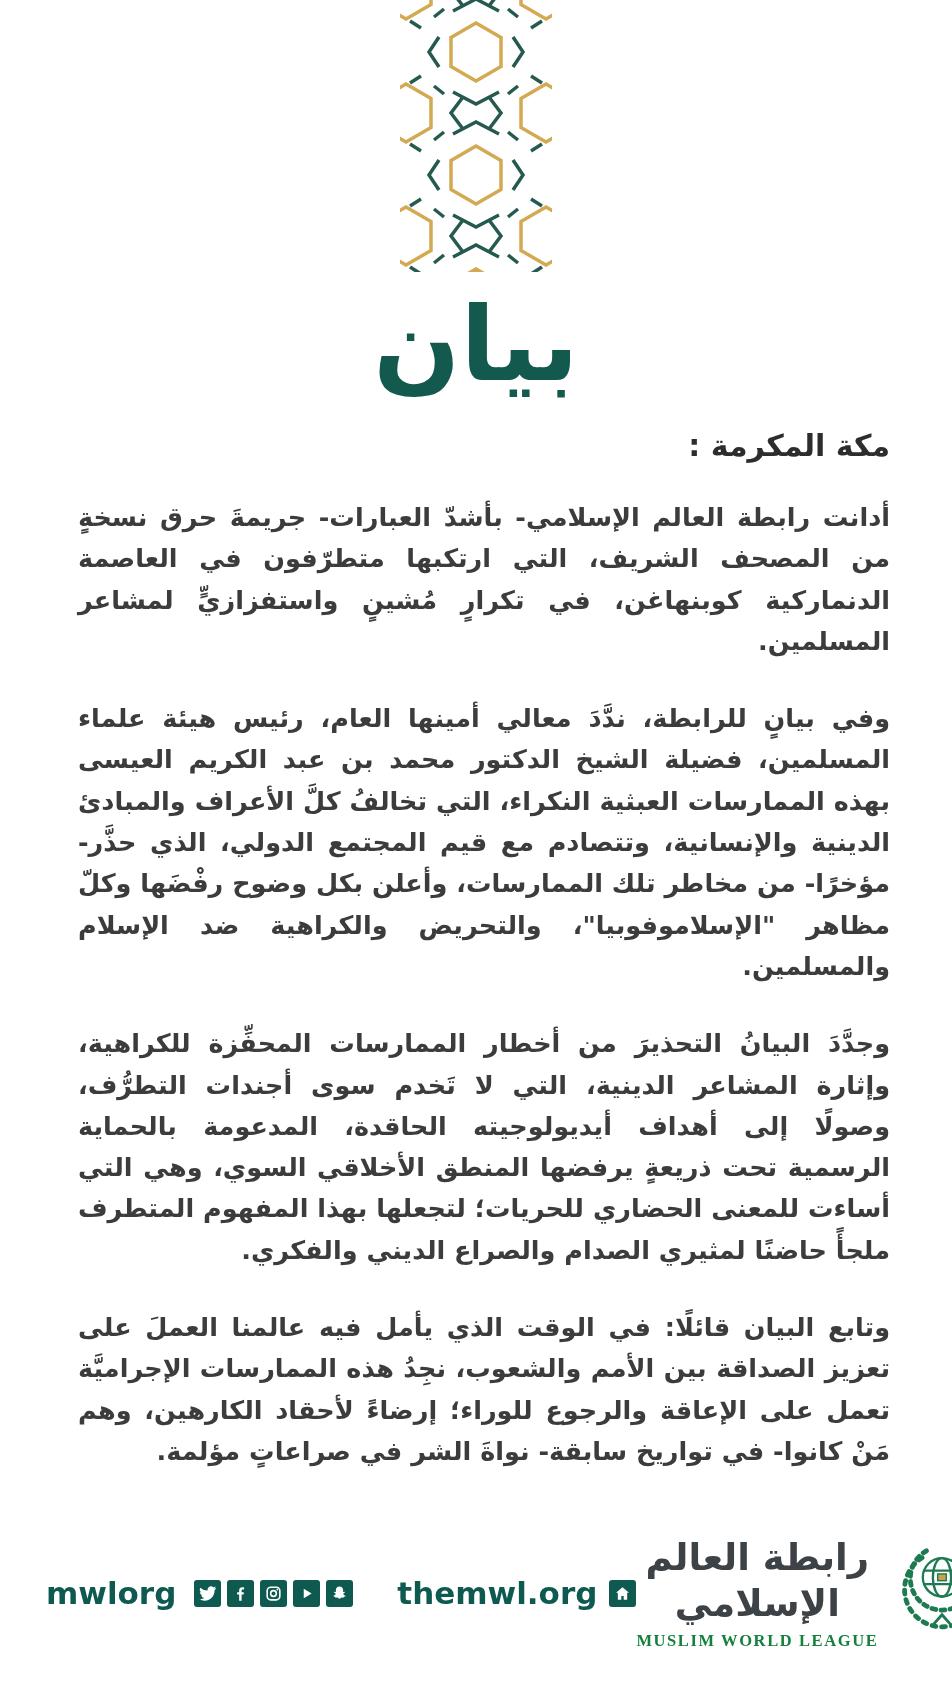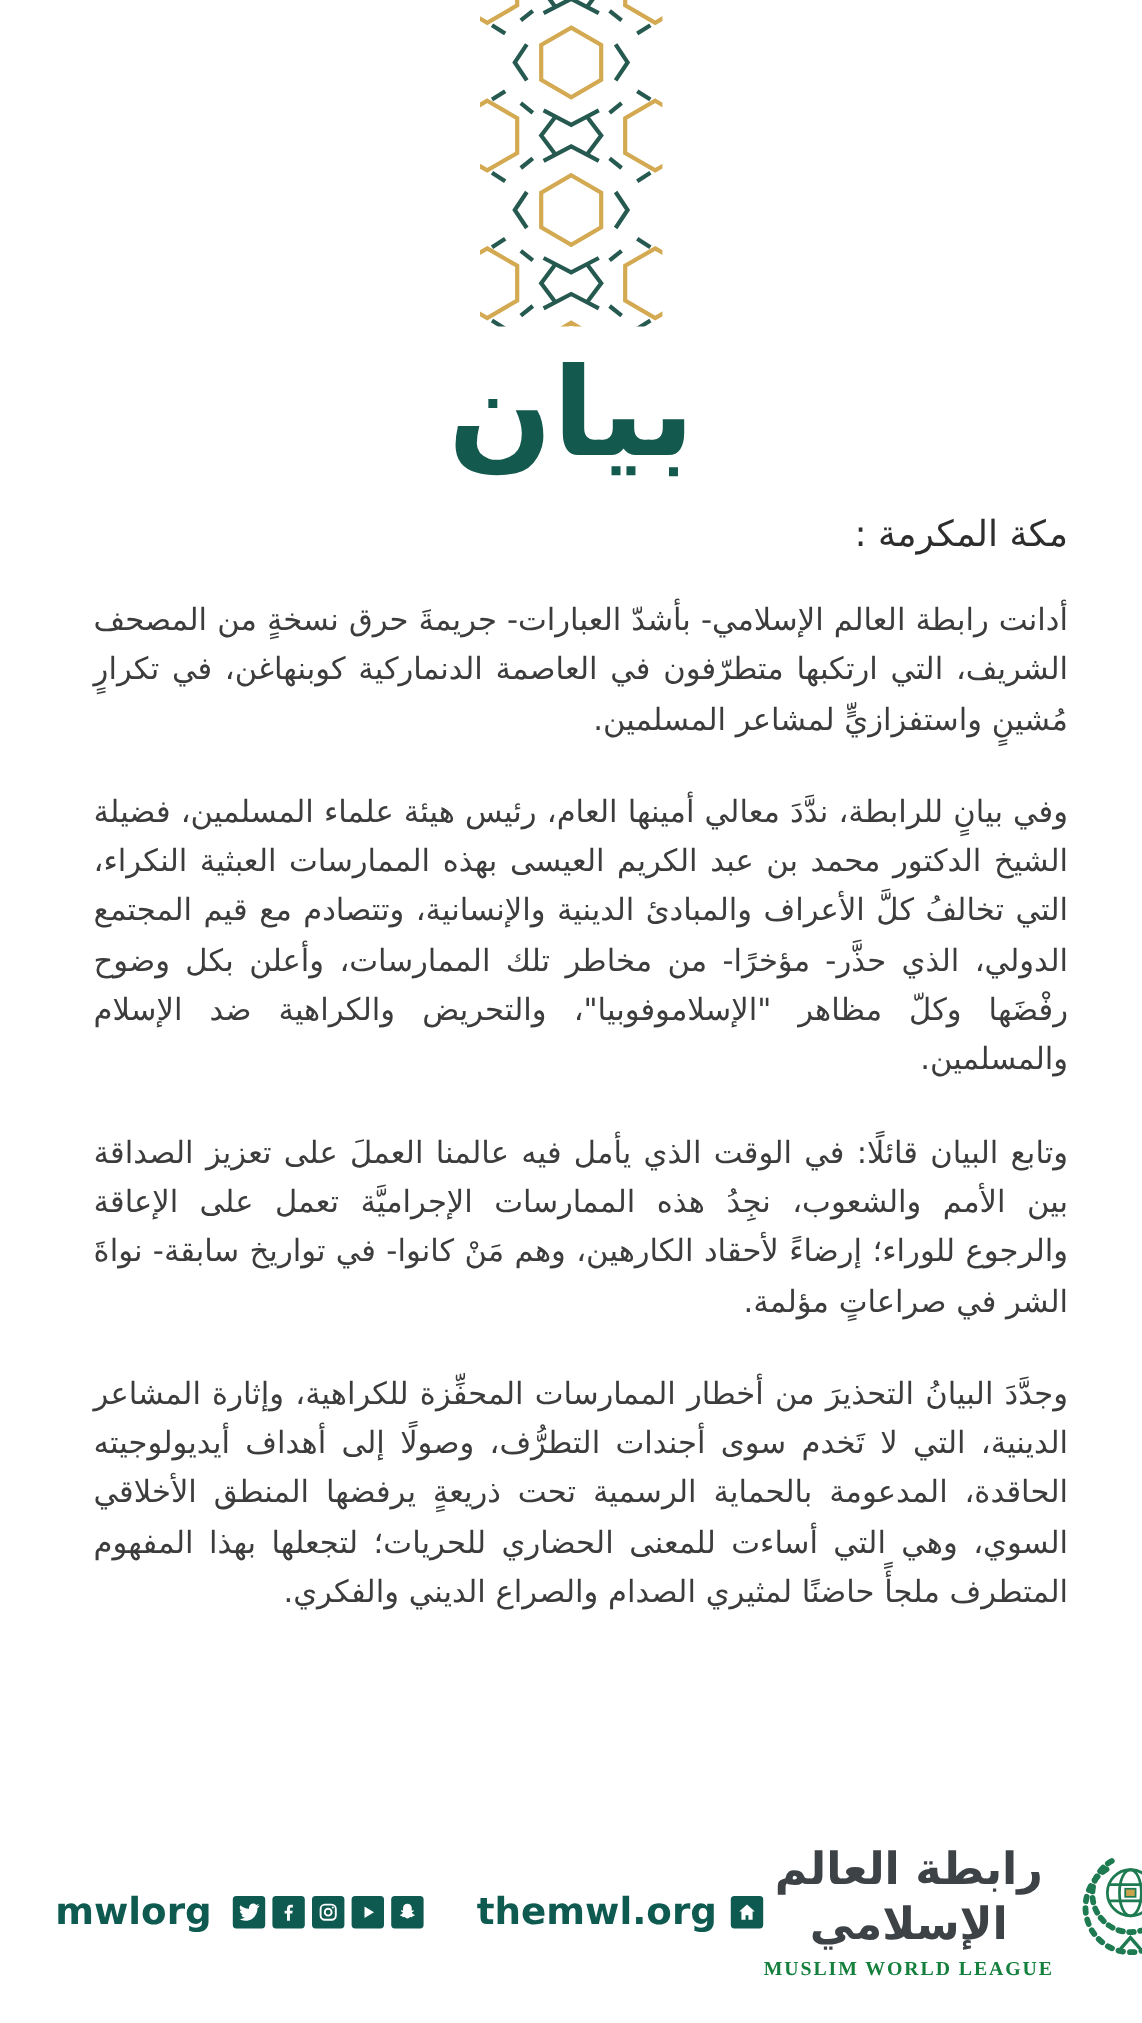--- a/index.html
+++ b/index.html
@@ -23,26 +23,26 @@
     font-size:102px;font-weight:700;
     color:#14594e;line-height:1.2;
     direction:rtl;
   }
   
   .content{
     position:absolute;top:428px;left:62px;right:62px;
     direction:rtl;
   }
   .location{
-    font-size:30px;font-weight:400;color:#2d2d2d;
+    font-size:30px;font-weight:700;color:#2d2d2d;
     margin:0 0 34px 0;
   }
   .content p{
     font-size:25.5px;line-height:1.62;color:#3c3c3c;
-    text-align:justify;margin:0 0 36px 16px;
+    text-align:justify;margin:0 0 36px 16px;font-weight:bold;
   }
   
   .footer{
     position:absolute;left:46px;right:38px;top:1528px;height:130px;
     display:flex;justify-content:space-between;align-items:center;
   }
   .footer-left{display:flex;align-items:center;}
   .handle,.site{
     font-size:31px;font-weight:700;color:#0e5a50;
     font-family:"DejaVu Sans",sans-serif;
@@ -107,22 +107,22 @@
       <use href="#hexrow" transform="translate(0,298)"></use>
     </svg>
   </div>
 
   <div class="title">بيان</div>
 
   <div class="content">
     <h2 class="location">مكة المكرمة :</h2>
     <p>أدانت رابطة العالم الإسلامي- بأشدّ العبارات- جريمةَ حرق نسخةٍ من المصحف الشريف، التي ارتكبها متطرّفون في العاصمة الدنماركية كوبنهاغن، في تكرارٍ مُشينٍ واستفزازيٍّ لمشاعر المسلمين.</p>
     <p>وفي بيانٍ للرابطة، ندَّدَ معالي أمينها العام، رئيس هيئة علماء المسلمين، فضيلة الشيخ الدكتور محمد بن عبد الكريم العيسى بهذه الممارسات العبثية النكراء، التي تخالفُ كلَّ الأعراف والمبادئ الدينية والإنسانية، وتتصادم مع قيم المجتمع الدولي، الذي حذَّر- مؤخرًا- من مخاطر تلك الممارسات، وأعلن بكل وضوح رفْضَها وكلّ مظاهر "الإسلاموفوبيا"، والتحريض والكراهية ضد الإسلام والمسلمين.</p>
+    <p>وجدَّدَ البيانُ التحذيرَ من أخطار الممارسات المحفِّزة للكراهية، وإثارة المشاعر الدينية، التي لا تَخدم سوى أجندات التطرُّف، وصولًا إلى أهداف أيديولوجيته الحاقدة، المدعومة بالحماية الرسمية تحت ذريعةٍ يرفضها المنطق الأخلاقي السوي، وهي التي أساءت للمعنى الحضاري للحريات؛ لتجعلها بهذا المفهوم المتطرف ملجأً حاضنًا لمثيري الصدام والصراع الديني والفكري.</p>
     <p>وتابع البيان قائلًا: في الوقت الذي يأمل فيه عالمنا العملَ على تعزيز الصداقة بين الأمم والشعوب، نجِدُ هذه الممارسات الإجراميَّة تعمل على الإعاقة والرجوع للوراء؛ إرضاءً لأحقاد الكارهين، وهم مَنْ كانوا- في تواريخ سابقة- نواةَ الشر في صراعاتٍ مؤلمة.</p>
-    <p>وجدَّدَ البيانُ التحذيرَ من أخطار الممارسات المحفِّزة للكراهية، وإثارة المشاعر الدينية، التي لا تَخدم سوى أجندات التطرُّف، وصولًا إلى أهداف أيديولوجيته الحاقدة، المدعومة بالحماية الرسمية تحت ذريعةٍ يرفضها المنطق الأخلاقي السوي، وهي التي أساءت للمعنى الحضاري للحريات؛ لتجعلها بهذا المفهوم المتطرف ملجأً حاضنًا لمثيري الصدام والصراع الديني والفكري.</p>
   </div>
 
   <div class="footer">
 
     <div class="footer-left">
       <span class="handle">mwlorg</span>
 
       <span class="icon-row">
         <span class="sq">
           <svg viewBox="0 0 24 24">

